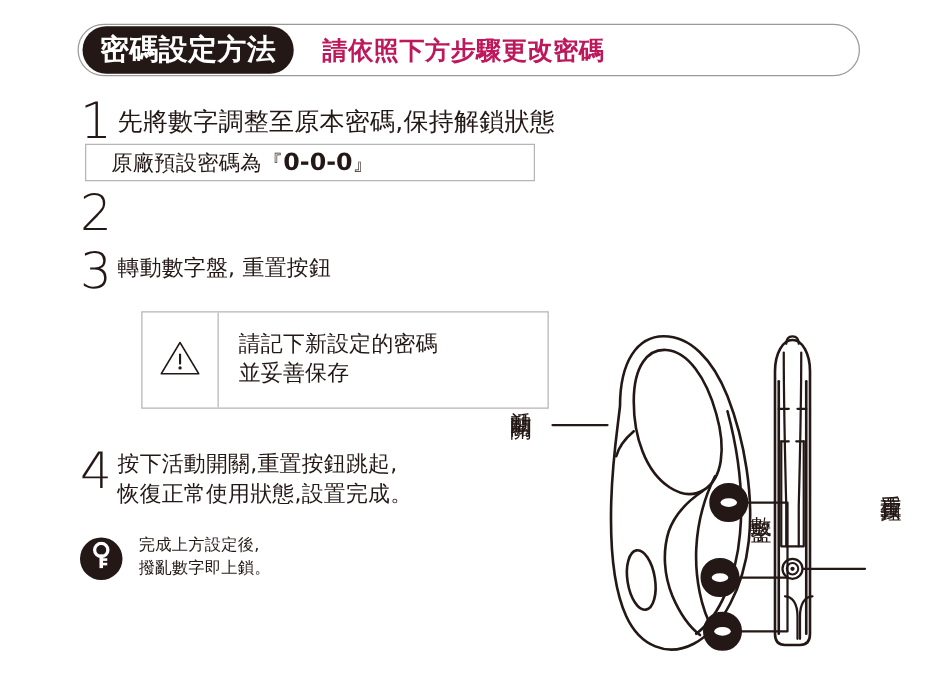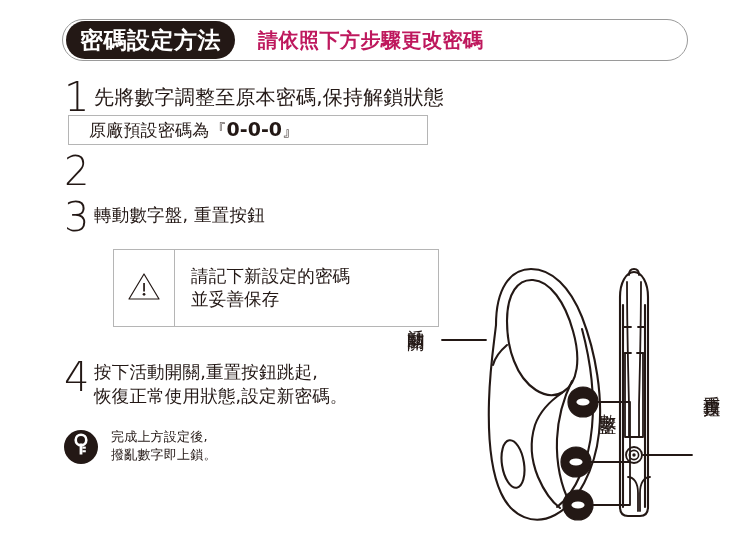--- a/index.html
+++ b/index.html
@@ -244,21 +244,21 @@
         </svg>
       </span>
     </div>
     <div class="warn-text">請記下新設定的密碼
 並妥善保存</div>
   </div>
 
   <div class="step" id="step4">
     <div class="step-num">4</div>
     <div class="step-text">按下活動開關,重置按鈕跳起,
-恢復正常使用狀態,設定新密碼。</div>
+恢復正常使用狀態,設置完成。</div>
   </div>
 
   <div class="keynote">
     <div class="key-circle">
       <span>
         <svg width="20" height="24" viewBox="0 0 20 24">
           <circle cx="10" cy="7" r="5.3" fill="none" stroke="#ffffff" stroke-width="2.6"></circle>
           <rect x="8.6" y="10.5" width="2.8" height="11" fill="#ffffff"></rect>
           <rect x="11.4" y="13.6" width="3.4" height="2.1" fill="#ffffff"></rect>
           <rect x="11.4" y="17.2" width="3.4" height="2.1" fill="#ffffff"></rect>

